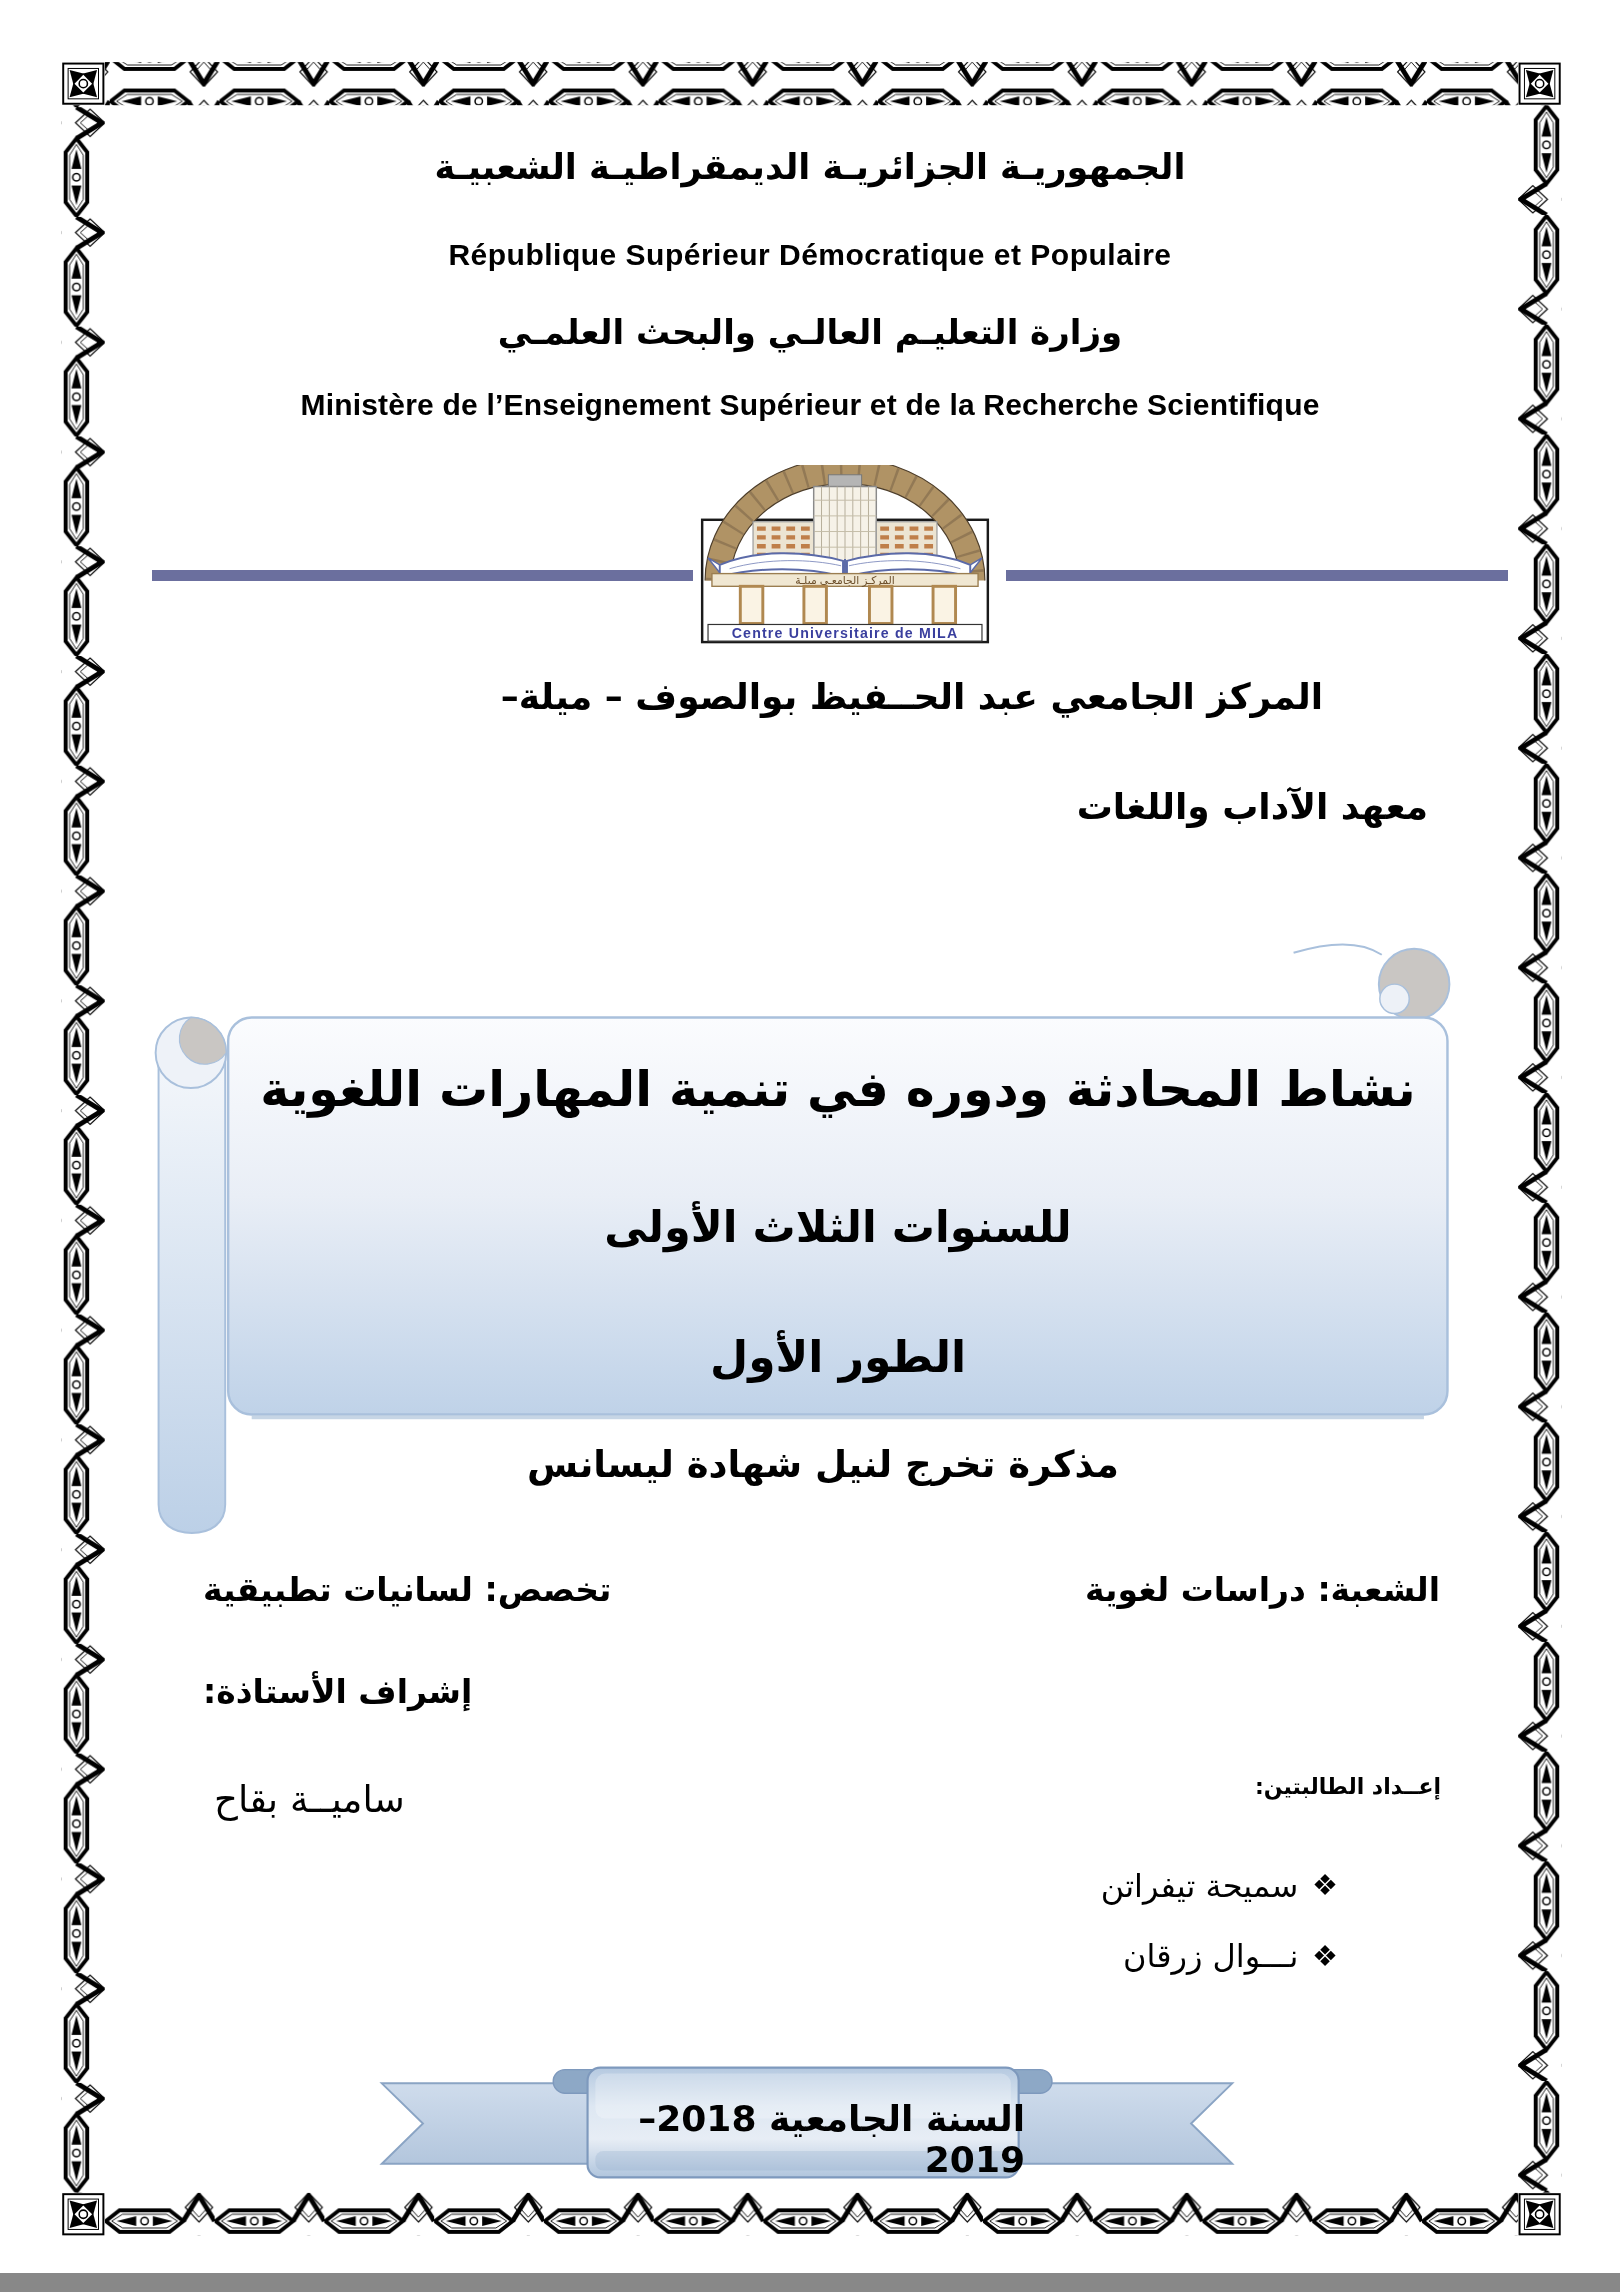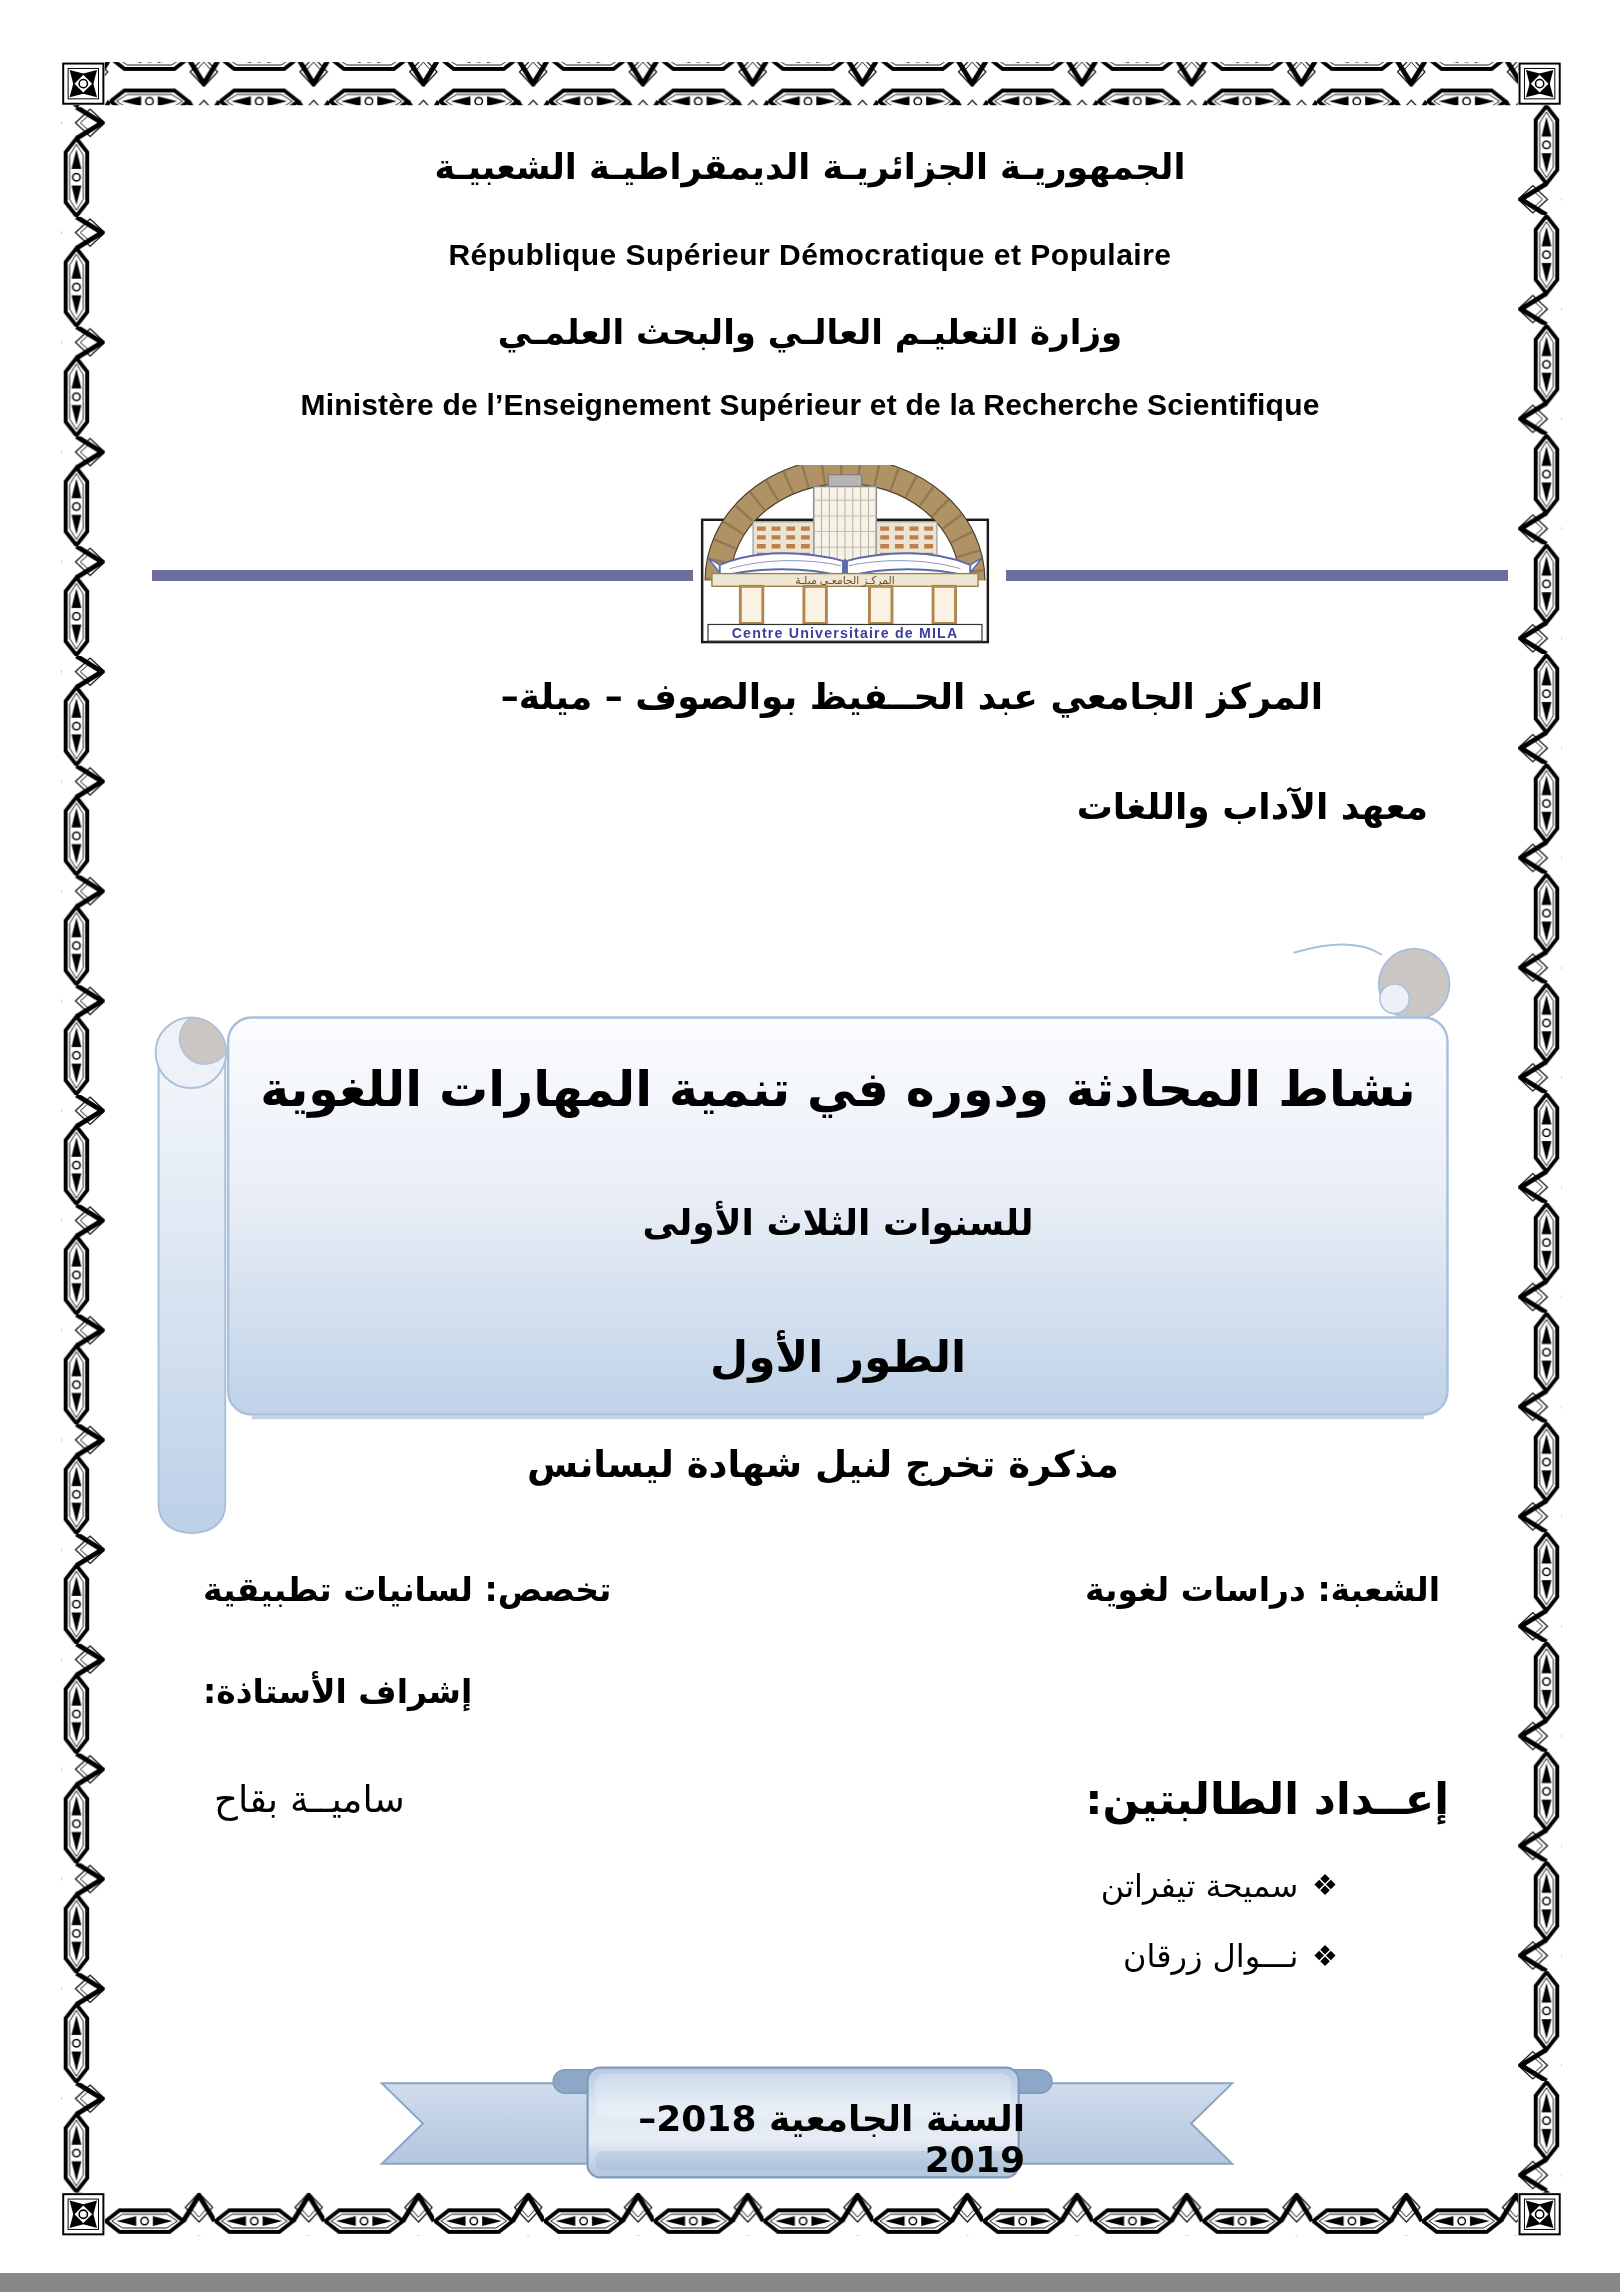--- a/index.html
+++ b/index.html
@@ -19,28 +19,28 @@
   
   .hline{top:570px;height:10.8px;background:#6b6f9e;}
   .hline.l{left:152px;width:541px;}
   .hline.r{left:1006px;width:502px;}
   
   .ar-univ{top:676px;right:297px;font-size:36px;}
   .ar-inst{top:786px;right:192px;font-size:36px;}
   .ar-dept{top:888px;right:192px;font-size:36px;}
   
   .t1{top:1061px;left:250px;width:1176px;text-align:center;font-size:49px;}
-  .t2{top:1202px;left:250px;width:1176px;text-align:center;font-size:36px;}
+  .t2{top:1202px;left:250px;width:1176px;text-align:center;font-size:43px;}
   .t3{top:1331px;left:250px;width:1176px;text-align:center;font-size:44px;font-weight:600;}
   .memo{top:1443px;left:230px;width:1186px;text-align:center;font-size:37px;}
   
   .branch{top:1570px;right:180px;font-size:33px;}
   .spec{top:1570px;left:203px;font-size:33px;}
   .superv{top:1672px;left:203px;font-size:33px;}
-  .prep{top:1774px;right:171px;font-size:43px;}
+  .prep{top:1774px;right:179px;font-size:22px;}
   .supname{top:1778px;left:214px;font-size:37px;}
   .students{top:1862px;right:282px;font-size:32px;direction:rtl;}
   .student-item{display:flex;align-items:center;gap:13.7px;justify-content:flex-start;
                 height:47px;margin-bottom:23.5px;}
   .bullet{font-size:29px;line-height:29px;}
   
   .year{top:2098px;left:590px;width:435px;text-align:right;font-size:36px;}
   svg text{font-family:"Liberation Sans","DejaVu Sans",sans-serif;}
 </style>
 </head>

